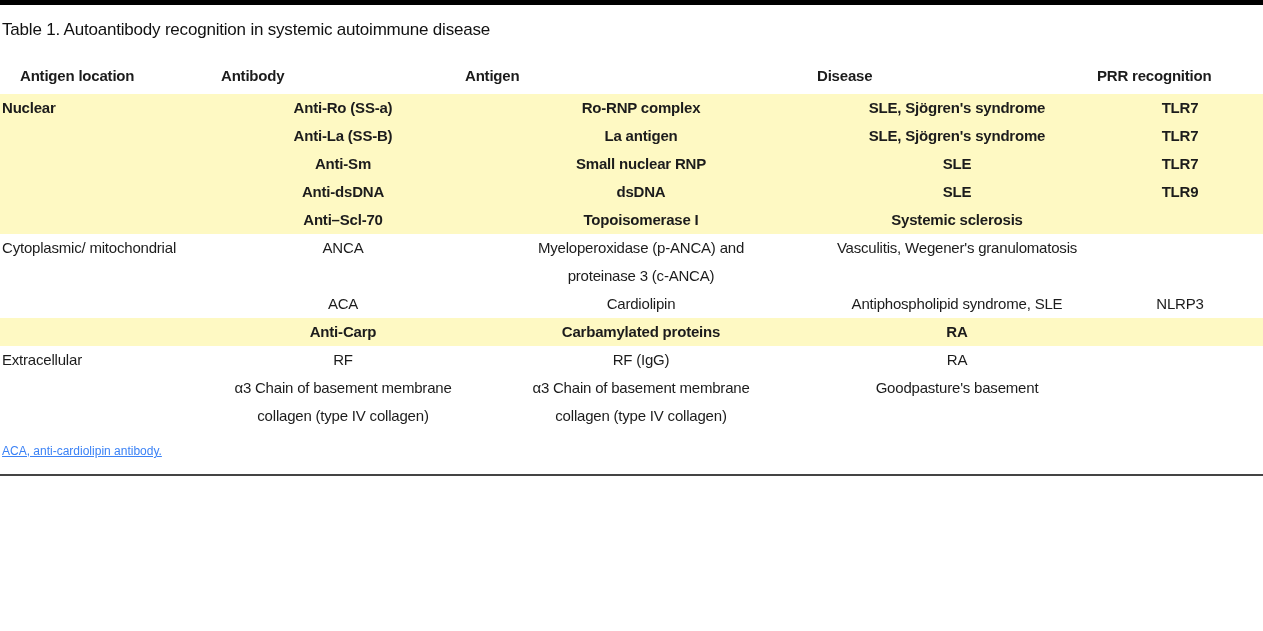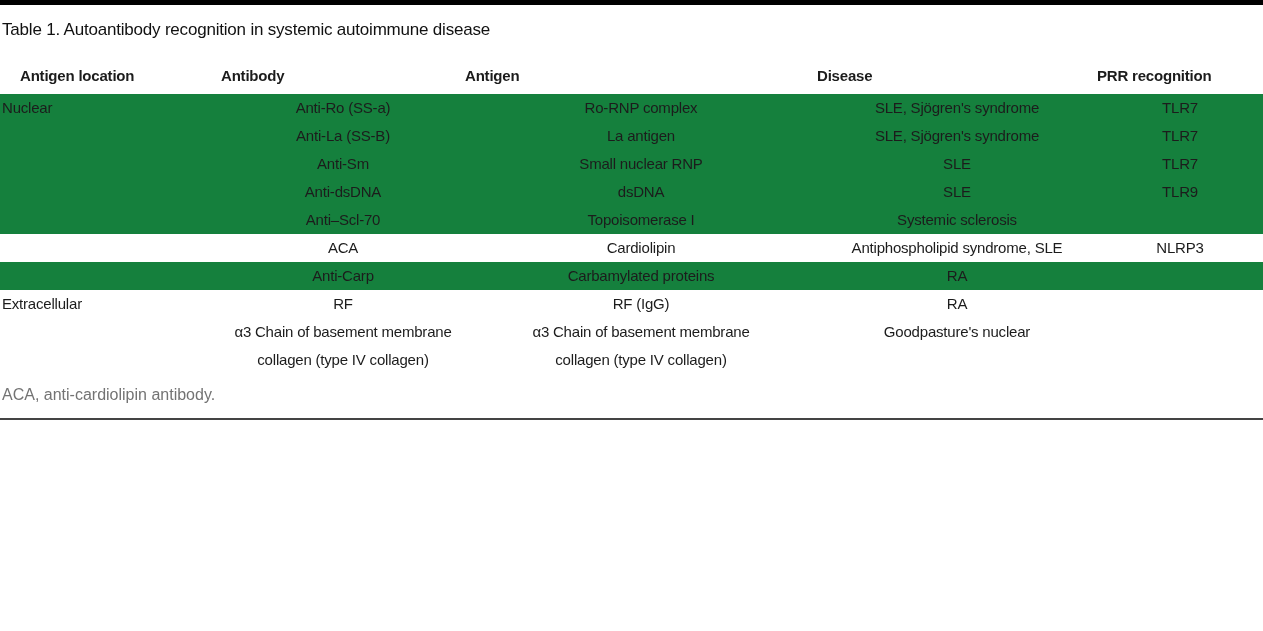--- a/index.html
+++ b/index.html
@@ -59,27 +59,29 @@
     text-align: center;
     vertical-align: top;
     white-space: pre-line;
     letter-spacing: -0.2px;
   }
   td.loc {
     text-align: left;
     padding-left: 2px;
   }
   tr.shaded td {
-    background: #15803d;
+    background: #fef9c3;
+    font-weight: bold;
   }
   .footnote {
-    font-size: 16px;
+    font-size: 12px;
     line-height: 18px;
     margin: 12px 0 0 2px;
-    color: #737373;
+    color: #3b82f6;
+    text-decoration: underline;
   }
   .bottom-rule {
     width: 1263px;
     height: 2px;
     background: #444444;
     margin-top: 14px;
   }
 </style>
 </head>
 <body>
@@ -137,20 +139,28 @@
     </tr>
     <tr class="shaded">
       <td class="loc"></td>
       <td>Anti–Scl-70</td>
       <td>Topoisomerase I</td>
       <td>Systemic sclerosis</td>
       <td></td>
     </tr>
 
     <tr>
+      <td class="loc">Cytoplasmic/ mitochondrial</td>
+      <td>ANCA</td>
+      <td>Myeloperoxidase (p-ANCA) and
+proteinase 3 (c-ANCA)</td>
+      <td>Vasculitis, Wegener's granulomatosis</td>
+      <td></td>
+    </tr>
+    <tr>
       <td class="loc"></td>
       <td>ACA</td>
       <td>Cardiolipin</td>
       <td>Antiphospholipid syndrome, SLE</td>
       <td>NLRP3</td>
     </tr>
 
     <tr class="shaded">
       <td class="loc"></td>
       <td>Anti-Carp</td>
@@ -165,21 +175,21 @@
       <td>RF (IgG)</td>
       <td>RA</td>
       <td></td>
     </tr>
     <tr>
       <td class="loc"></td>
       <td>α3 Chain of basement membrane
 collagen (type IV collagen)</td>
       <td>α3 Chain of basement membrane
 collagen (type IV collagen)</td>
-      <td>Goodpasture's nuclear</td>
+      <td>Goodpasture's basement</td>
       <td></td>
     </tr>
   </tbody>
 </table>
 
 <div class="footnote">ACA, anti-cardiolipin antibody.</div>
 
 <div class="bottom-rule"></div>
 
 </body></html>

